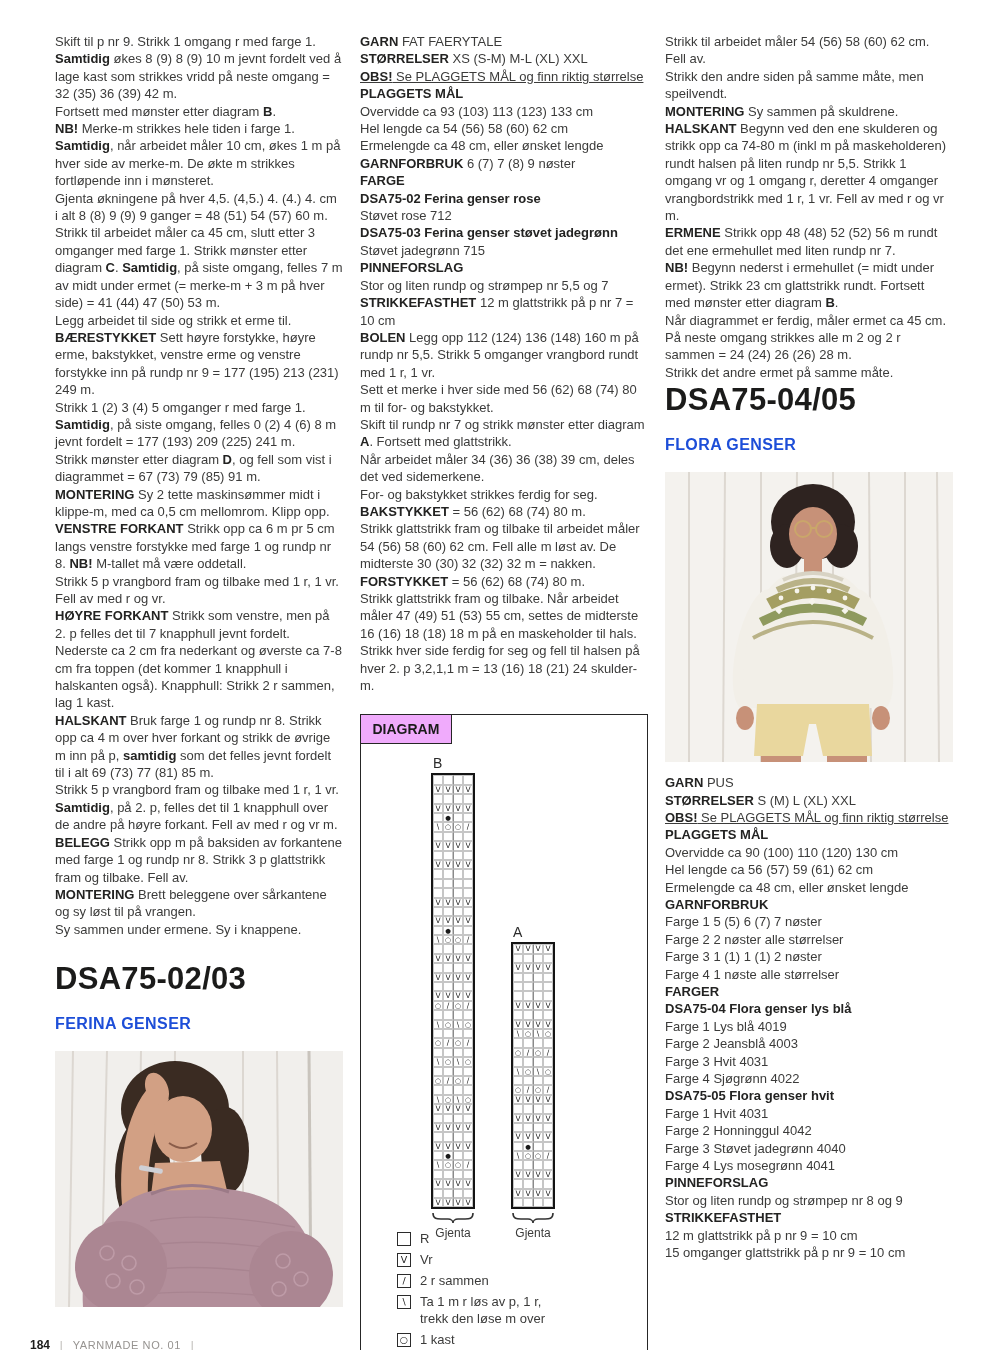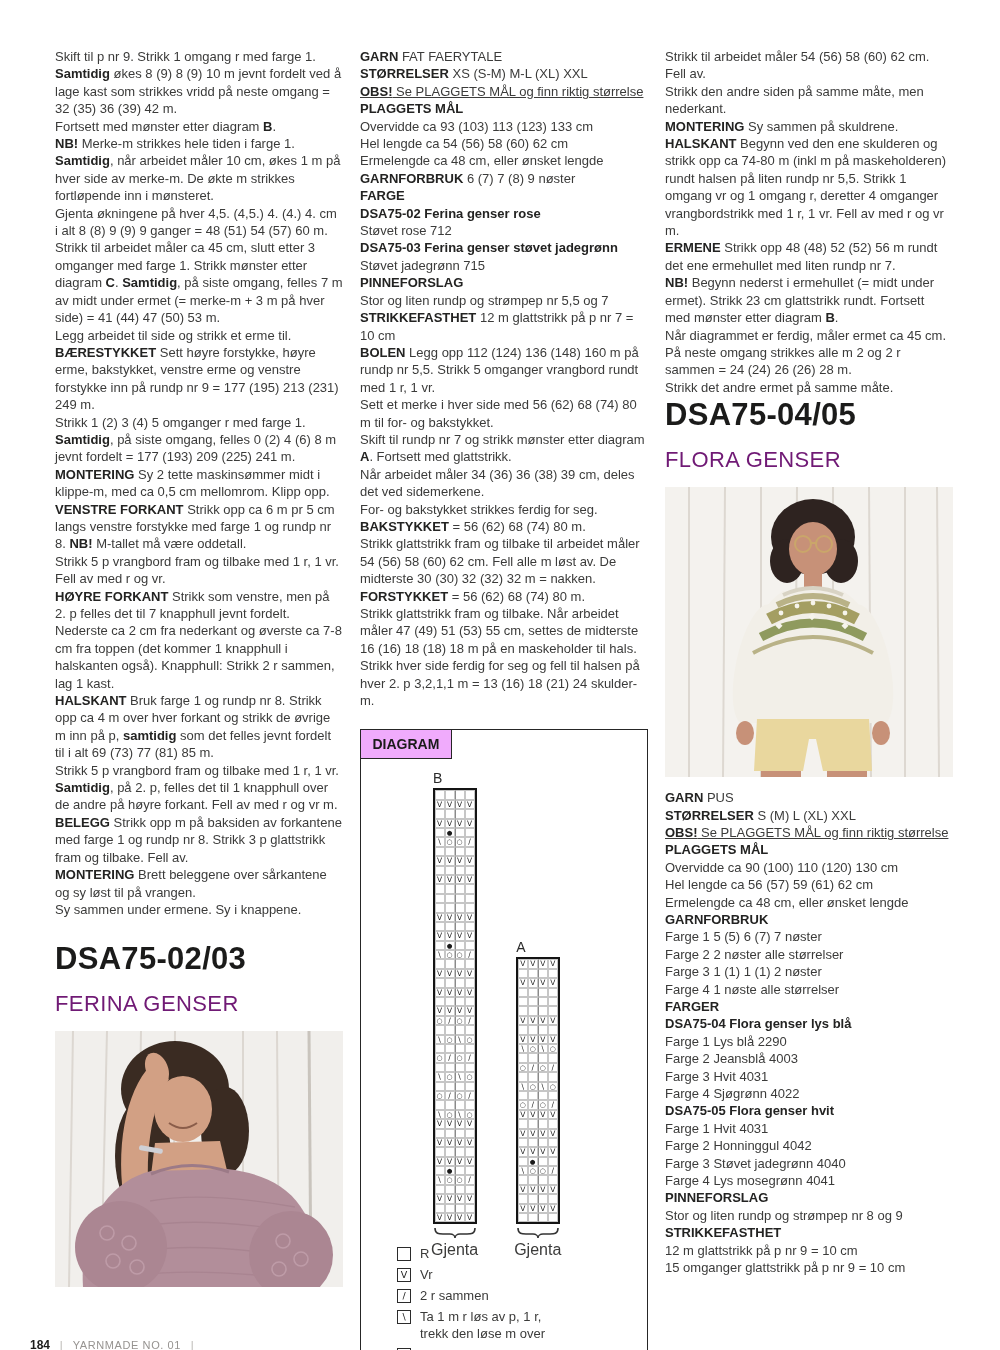--- a/index.html
+++ b/index.html
@@ -1,42 +1,42 @@
 <!DOCTYPE html>
 <html><head>
 <meta charset="utf-8">
 <style>
   html,body{margin:0;padding:0;background:#fff;}
   .page{position:relative;width:1000px;height:1350px;background:#ffffff;overflow:hidden;
         font-family:"Liberation Sans",sans-serif;color:#3b3b3a;}
-  .col{position:absolute;top:48px;width:288px;}
+  .col{position:absolute;top:33px;width:288px;}
   #col1{left:55px;} #col2{left:360px;} #col3{left:665px;}
   .para{margin:0;font-size:13px;line-height:17.4px;}
   .para b{font-weight:700;color:#232322;}
   .para u{}
   .h-code{margin:24px 0 0;font-size:31px;line-height:34px;font-weight:800;color:#1b1b1a;letter-spacing:.3px;}
-  .h-name{margin:17px 0 0;font-size:22px;line-height:22px;font-weight:400;color:#701a75;letter-spacing:.4px;}
+  .h-name{margin:17px 0 0;font-size:16px;line-height:22px;font-weight:700;color:#1d4ed8;letter-spacing:.4px;}
   .photo{margin-top:16px;line-height:0;}
   #col3 .h-code{margin-top:2px;}
   #col3 .after-photo{margin-top:12px;}
   
   .diagram-box{position:relative;margin-top:20px;height:648px;border:1.5px solid #262626;background:#fff;}
   .diagram-tab{position:absolute;top:-1.5px;left:-1.5px;border:1.5px solid #262626;background:#f0abfc;
                padding:6px 12px;font-size:14px;font-weight:700;color:#1b1b1a;}
   .charts{position:absolute;top:40px;left:70px;display:flex;align-items:flex-end;gap:36px;}
   .chart{display:flex;flex-direction:column;align-items:center;}
   .chart-label{font-size:14px;color:#2a2a2a;margin-bottom:2px;align-self:flex-start;margin-left:2px;}
   .grid{display:grid;border:2px solid #141414;background:#fff;}
   .cell{width:10px;height:9.4px;border:0.5px solid #c6c6c6;box-sizing:border-box;
         font-size:7.5px;line-height:8.6px;text-align:center;color:#1a1a1a;font-family:"DejaVu Sans",sans-serif;}
   .cell.mid{border-left:1px solid #8a8a8a;}
   .cell.s-d{font-size:6.5px;}
   .cell.s-o{font-size:7px;}
   .brace{margin-top:3px;line-height:0;}
-  .chart-repeat{font-size:16px;color:#3b3b3a;margin-top:2px;}
+  .chart-repeat{font-size:12px;color:#3b3b3a;margin-top:2px;}
   .legend{position:absolute;left:36px;top:516px;right:12px;}
   .leg-row{display:flex;gap:9px;margin-bottom:4.5px;align-items:flex-start;}
   .leg-box{flex:0 0 auto;width:12px;height:12px;margin-top:1px;border:1.5px solid #2b2b2b;background:#fff;
            display:flex;align-items:center;justify-content:center;font-size:9.5px;line-height:12px;
            color:#1a1a1a;font-family:"DejaVu Sans",sans-serif;}
   .leg-label{font-size:13px;line-height:16.5px;color:#3b3b3a;}
   
   .footer{position:absolute;left:30px;top:1306px;font-size:11px;color:#969390;letter-spacing:.6px;margin-top:32px;}
   .footer .pg{font-weight:700;color:#1d1d1c;font-size:12px;letter-spacing:0;}
   .footer .sep{color:#b9b6b2;margin:0 6px;}
@@ -52,20 +52,21 @@
         <p class="para"><b>Samtidig</b> økes 8 (9) 8 (9) 10 m jevnt fordelt ved å lage kast som strikkes vridd på neste omgang = 32 (35) 36 (39) 42 m.</p>
         <p class="para">Fortsett med mønster etter diagram <b>B</b>.</p>
         <p class="para"><b>NB!</b> Merke-m strikkes hele tiden i farge 1.</p>
         <p class="para"><b>Samtidig</b>, når arbeidet måler 10 cm, økes 1 m på hver side av merke-m. De økte m strikkes fortløpende inn i mønsteret.</p>
         <p class="para">Gjenta økningene på hver 4,5. (4,5.) 4. (4.) 4. cm i alt 8 (8) 9 (9) 9 ganger = 48 (51) 54 (57) 60 m.</p>
         <p class="para">Strikk til arbeidet måler ca 45 cm, slutt etter 3 omganger med farge 1. Strikk mønster etter diagram <b>C</b>. <b>Samtidig</b>, på siste omgang, felles 7 m av midt under ermet (= merke-m + 3 m på hver side) = 41 (44) 47 (50) 53 m.</p>
         <p class="para">Legg arbeidet til side og strikk et erme til.</p>
         <p class="para"><b>BÆRESTYKKET</b> Sett høyre forstykke, høyre erme, bakstykket, venstre erme og venstre forstykke inn på rundp nr 9 = 177 (195) 213 (231) 249 m.</p>
         <p class="para">Strikk 1 (2) 3 (4) 5 omganger r med farge 1.</p>
         <p class="para"><b>Samtidig</b>, på siste omgang, felles 0 (2) 4 (6) 8 m jevnt fordelt = 177 (193) 209 (225) 241 m.</p>
+        <p class="para">Strikk mønster etter diagram <b>D</b>, og fell som vist i diagrammet = 67 (73) 79 (85) 91 m.</p>
         <p class="para"><b>MONTERING</b> Sy 2 tette maskinsømmer midt i klippe-m, med ca 0,5 cm mellomrom. Klipp opp.</p>
         <p class="para"><b>VENSTRE FORKANT</b> Strikk opp ca 6 m pr 5 cm langs venstre forstykke med farge 1 og rundp nr 8. <b>NB!</b> M-tallet må være oddetall.</p>
         <p class="para">Strikk 5 p vrangbord fram og tilbake med 1 r, 1 vr. Fell av med r og vr.</p>
         <p class="para"><b>HØYRE FORKANT</b> Strikk som venstre, men på 2. p felles det til 7 knapphull jevnt fordelt. Nederste ca 2 cm fra nederkant og øverste ca 7-8 cm fra toppen (det kommer 1 knapphull i halskanten også). Knapphull: Strikk 2 r sammen, lag 1 kast.</p>
         <p class="para"><b>HALSKANT</b> Bruk farge 1 og rundp nr 8. Strikk opp ca 4 m over hver forkant og strikk de øvrige m inn på p, <b>samtidig</b> som det felles jevnt fordelt til i alt 69 (73) 77 (81) 85 m.</p>
         <p class="para">Strikk 5 p vrangbord fram og tilbake med 1 r, 1 vr. <b>Samtidig</b>, på 2. p, felles det til 1 knapphull over de andre på høyre forkant. Fell av med r og vr m.</p>
         <p class="para"><b>BELEGG</b> Strikk opp m på baksiden av forkantene med farge 1 og rundp nr 8. Strikk 3 p glattstrikk fram og tilbake. Fell av.</p>
         <p class="para"><b>MONTERING</b> Brett beleggene over sårkantene og sy løst til på vrangen.</p>
         <p class="para">Sy sammen under ermene. Sy i knappene.</p>
       </div>
@@ -483,21 +484,21 @@
             <span class="leg-box">○</span>
             <div class="leg-label">1 kast</div>
           </div>
         </div>
     </div>
   </div>
 
   <div class="col" id="col3">
     <div>
         <p class="para">Strikk til arbeidet måler 54 (56) 58 (60) 62 cm. Fell av.</p>
-        <p class="para">Strikk den andre siden på samme måte, men nederkant.</p>
+        <p class="para">Strikk den andre siden på samme måte, men speilvendt.</p>
         <p class="para"><b>MONTERING</b> Sy sammen på skuldrene.</p>
         <p class="para"><b>HALSKANT</b> Begynn ved den ene skulderen og strikk opp ca 74-80 m (inkl m på maskeholderen) rundt halsen på liten rundp nr 5,5. Strikk 1 omgang vr og 1 omgang r, deretter 4 omganger vrangbordstrikk med 1 r, 1 vr. Fell av med r og vr m.</p>
         <p class="para"><b>ERMENE</b> Strikk opp 48 (48) 52 (52) 56 m rundt det ene ermehullet med liten rundp nr 7.</p>
         <p class="para"><b>NB!</b> Begynn nederst i ermehullet (= midt under ermet). Strikk 23 cm glattstrikk rundt. Fortsett med mønster etter diagram <b>B</b>.</p>
         <p class="para">Når diagrammet er ferdig, måler ermet ca 45 cm. På neste omgang strikkes alle m 2 og 2 r sammen = 24 (24) 26 (26) 28 m.</p>
         <p class="para">Strikk det andre ermet på samme måte.</p>
       </div>
     <h1 class="h-code">DSA75-04/05</h1>
     <h2 class="h-name">FLORA GENSER</h2>
     <div class="photo">
@@ -556,21 +557,21 @@
         <p class="para">Overvidde ca 90 (100) 110 (120) 130 cm</p>
         <p class="para">Hel lengde ca 56 (57) 59 (61) 62 cm</p>
         <p class="para">Ermelengde ca 48 cm, eller ønsket lengde</p>
         <p class="para"><b>GARNFORBRUK</b></p>
         <p class="para">Farge 1  5 (5) 6 (7) 7 nøster</p>
         <p class="para">Farge 2  2 nøster alle størrelser</p>
         <p class="para">Farge 3  1 (1) 1 (1) 2 nøster</p>
         <p class="para">Farge 4  1 nøste alle størrelser</p>
         <p class="para"><b>FARGER</b></p>
         <p class="para"><b>DSA75-04 Flora genser lys blå</b></p>
-        <p class="para">Farge 1 Lys blå 2290</p>
+        <p class="para">Farge 1 Lys blå 4019</p>
         <p class="para">Farge 2 Jeansblå 4003</p>
         <p class="para">Farge 3 Hvit 4031</p>
         <p class="para">Farge 4 Sjøgrønn 4022</p>
         <p class="para"><b>DSA75-05 Flora genser hvit</b></p>
         <p class="para">Farge 1 Hvit 4031</p>
         <p class="para">Farge 2 Honninggul 4042</p>
         <p class="para">Farge 3 Støvet jadegrønn 4040</p>
         <p class="para">Farge 4 Lys mosegrønn 4041</p>
         <p class="para"><b>PINNEFORSLAG</b></p>
         <p class="para">Stor og liten rundp og strømpep nr 8 og 9</p>

